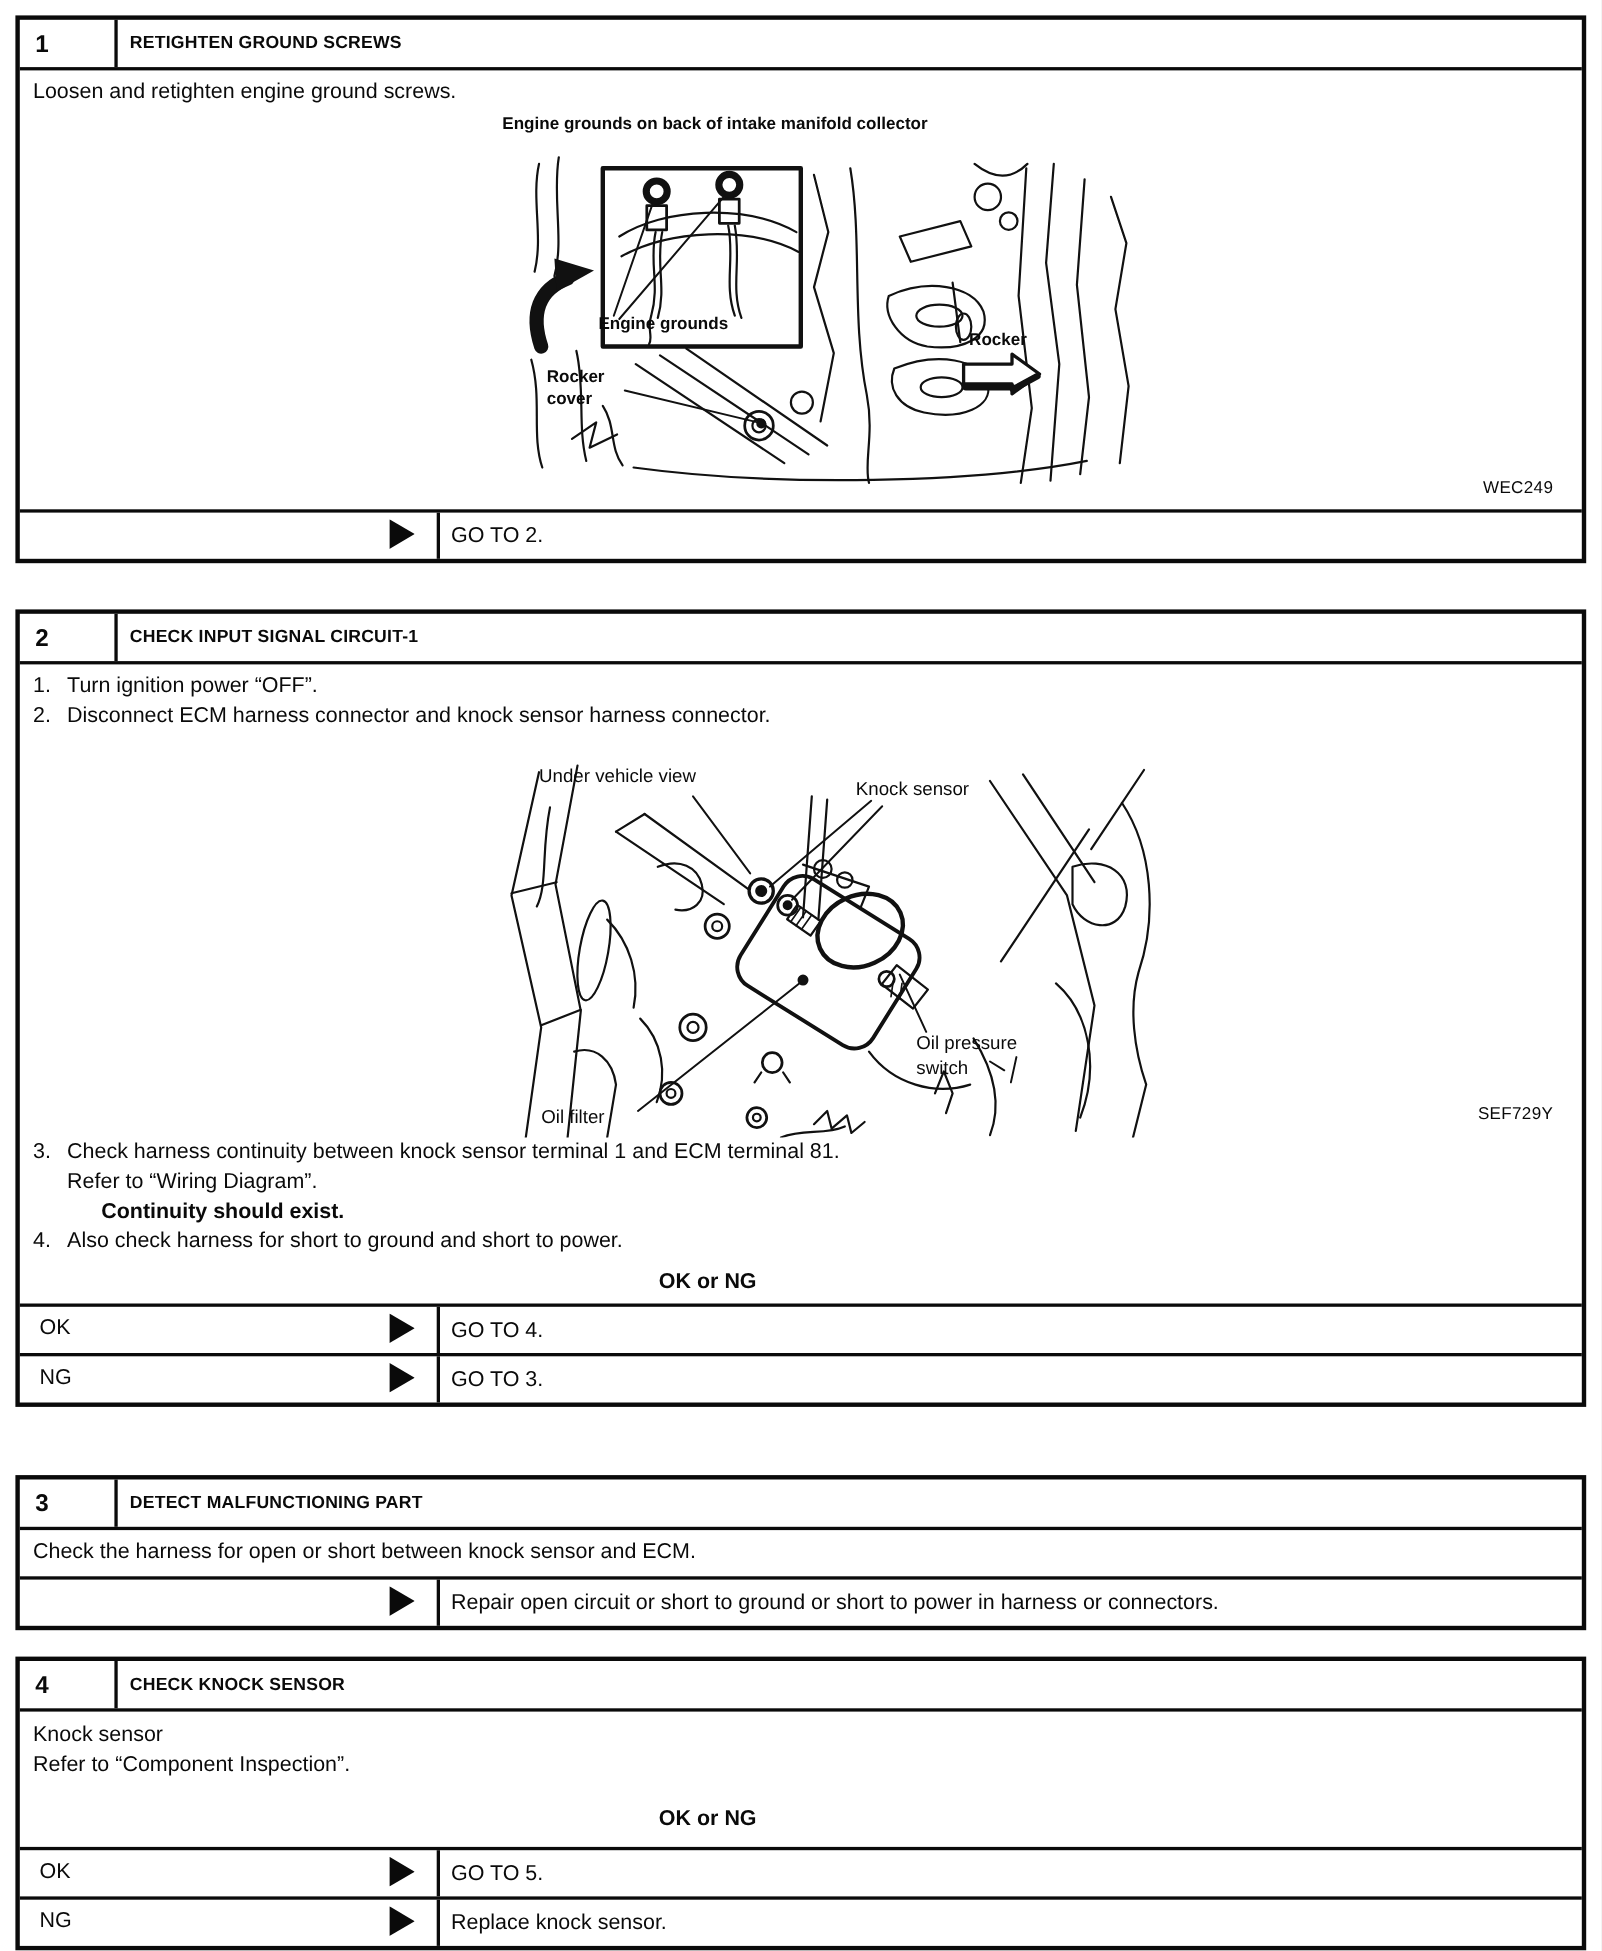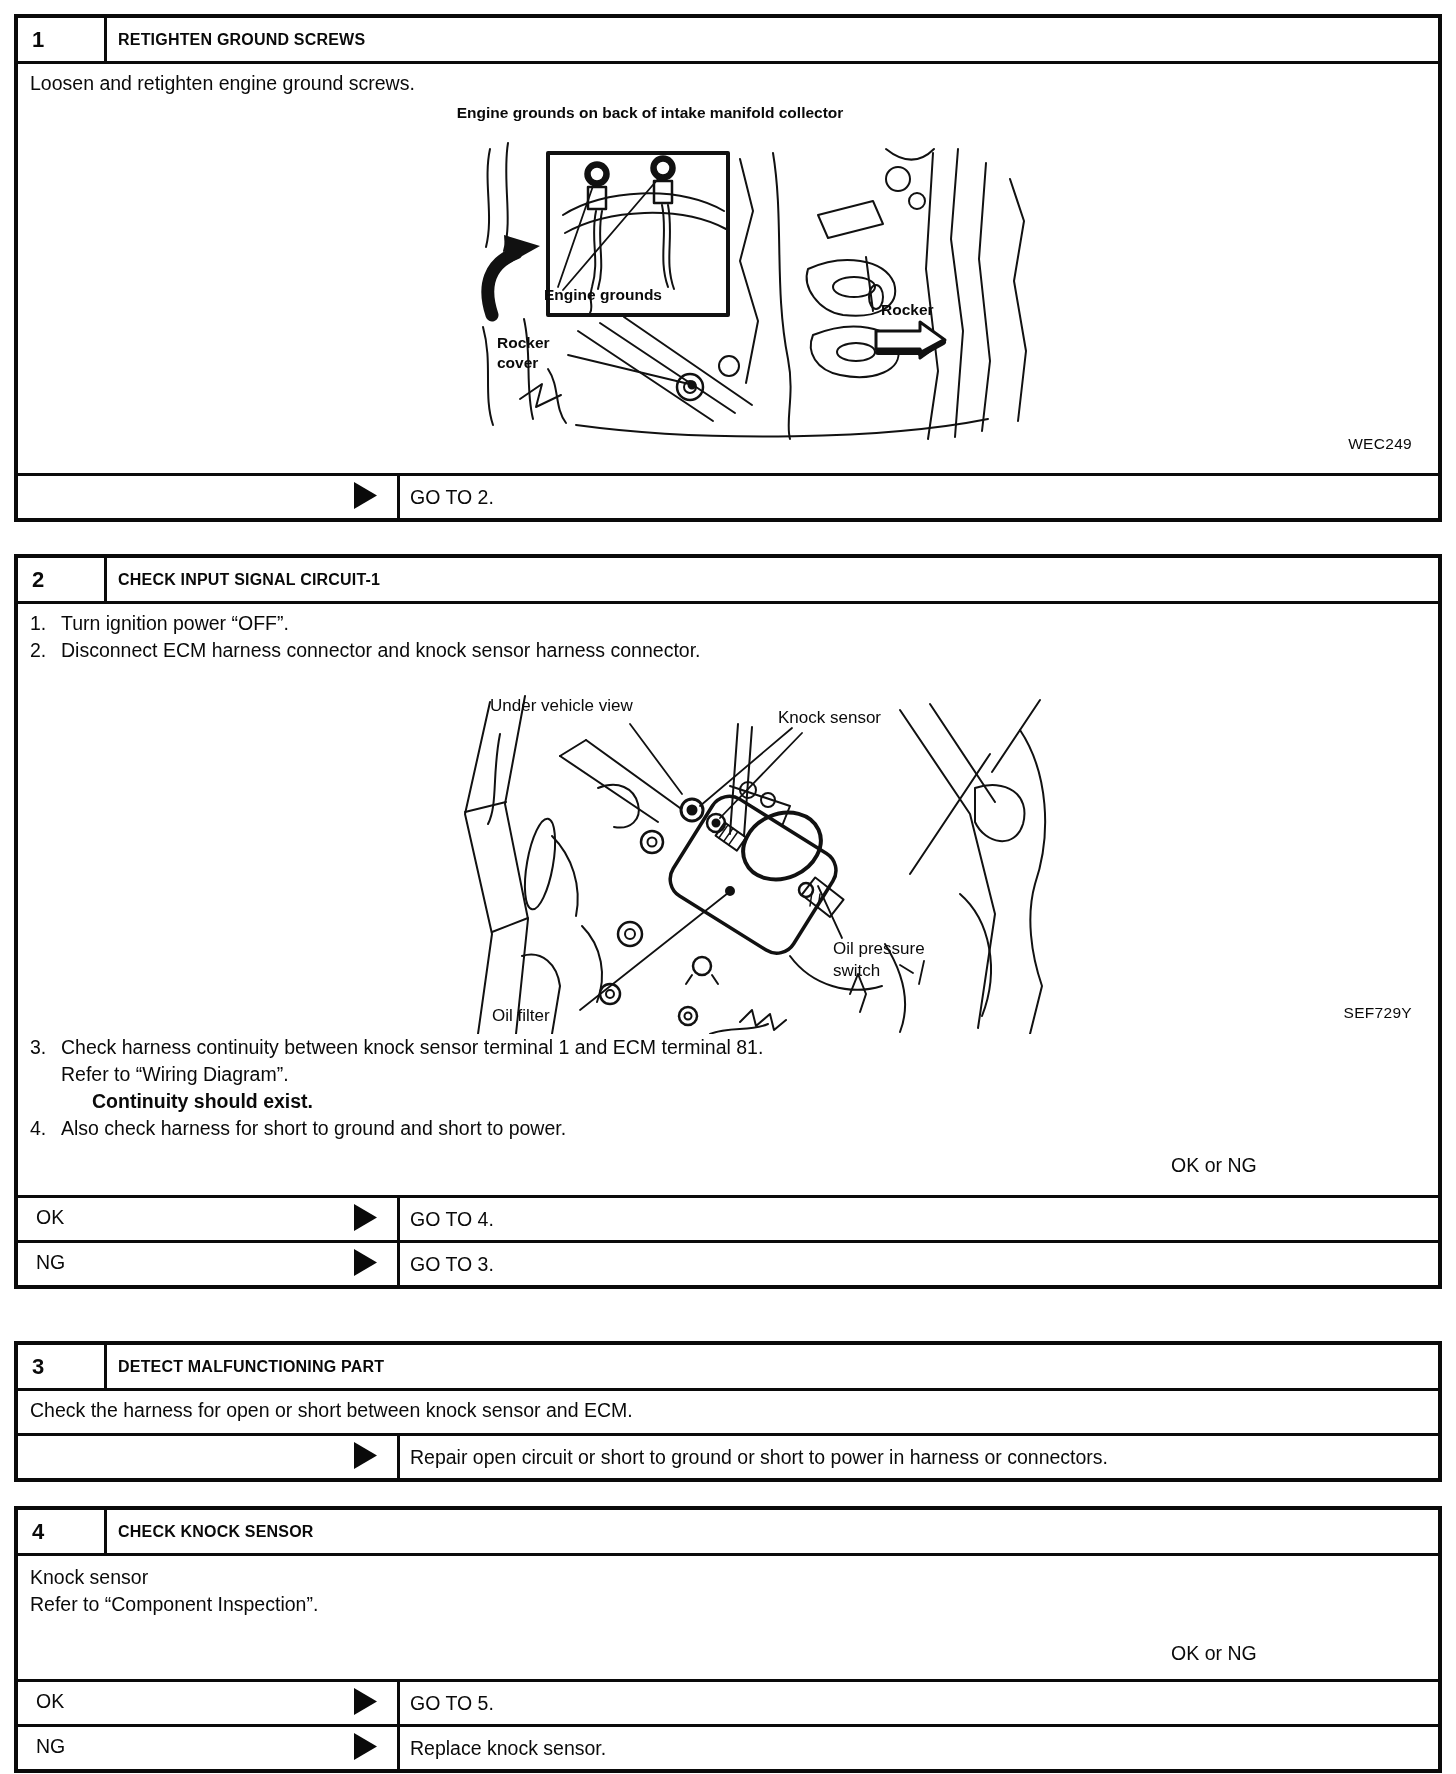--- a/index.html
+++ b/index.html
@@ -11,28 +11,28 @@
   #proc1 { top:14px; }
   #proc2 { top:554px; }
   #proc3 { top:1341px; }
   #proc4 { top:1506px; }
 
   .proc-header { display:flex; align-items:stretch; height:43px; border-bottom:3px solid #0a0a0a; }
   .num-cell { flex:0 0 89px; width:89px; box-sizing:border-box; border-right:3px solid #0a0a0a;
               display:flex; align-items:center; padding-left:14px; font-size:22px; font-weight:bold; }
   .title-cell { flex:1; display:flex; align-items:center; padding-left:11px; font-size:16px; font-weight:bold; letter-spacing:.2px; }
 
-  .proc-body { font-size:19.5px; line-height:27px; padding:6px 14px 16px 12px; position:relative; }
+  .proc-body { font-size:19.5px; line-height:27px; padding:6px 14px 6px 12px; position:relative; }
 
   .step { display:flex; }
   .step-n { flex:0 0 31px; width:31px; }
   .step-t { flex:1; }
   .sub-line { margin-left:31px; }
   .bold-line { margin-left:62px; font-weight:bold; }
-  .okng { width:88%; text-align:right; font-weight:normal; }
+  .okng { width:88%; text-align:center; font-weight:bold; }
   #proc2 .okng { margin-top:10px; }
   #proc4 .okng { margin-top:22px; }
 
   .row { display:flex; align-items:stretch; border-top:3px solid #0a0a0a; height:42px; font-size:19.5px; }
   .cond-cell { flex:0 0 382px; width:382px; box-sizing:border-box; border-right:3px solid #0a0a0a;
                display:flex; align-items:center; padding:0 20px 4px 18px; }
   .cond-label { flex:1; }
   .tri { width:23px; height:27px; display:block; }
   .tri polygon { fill:#0a0a0a; }
   .res-cell { flex:1; display:flex; align-items:center; padding-left:10px; }

